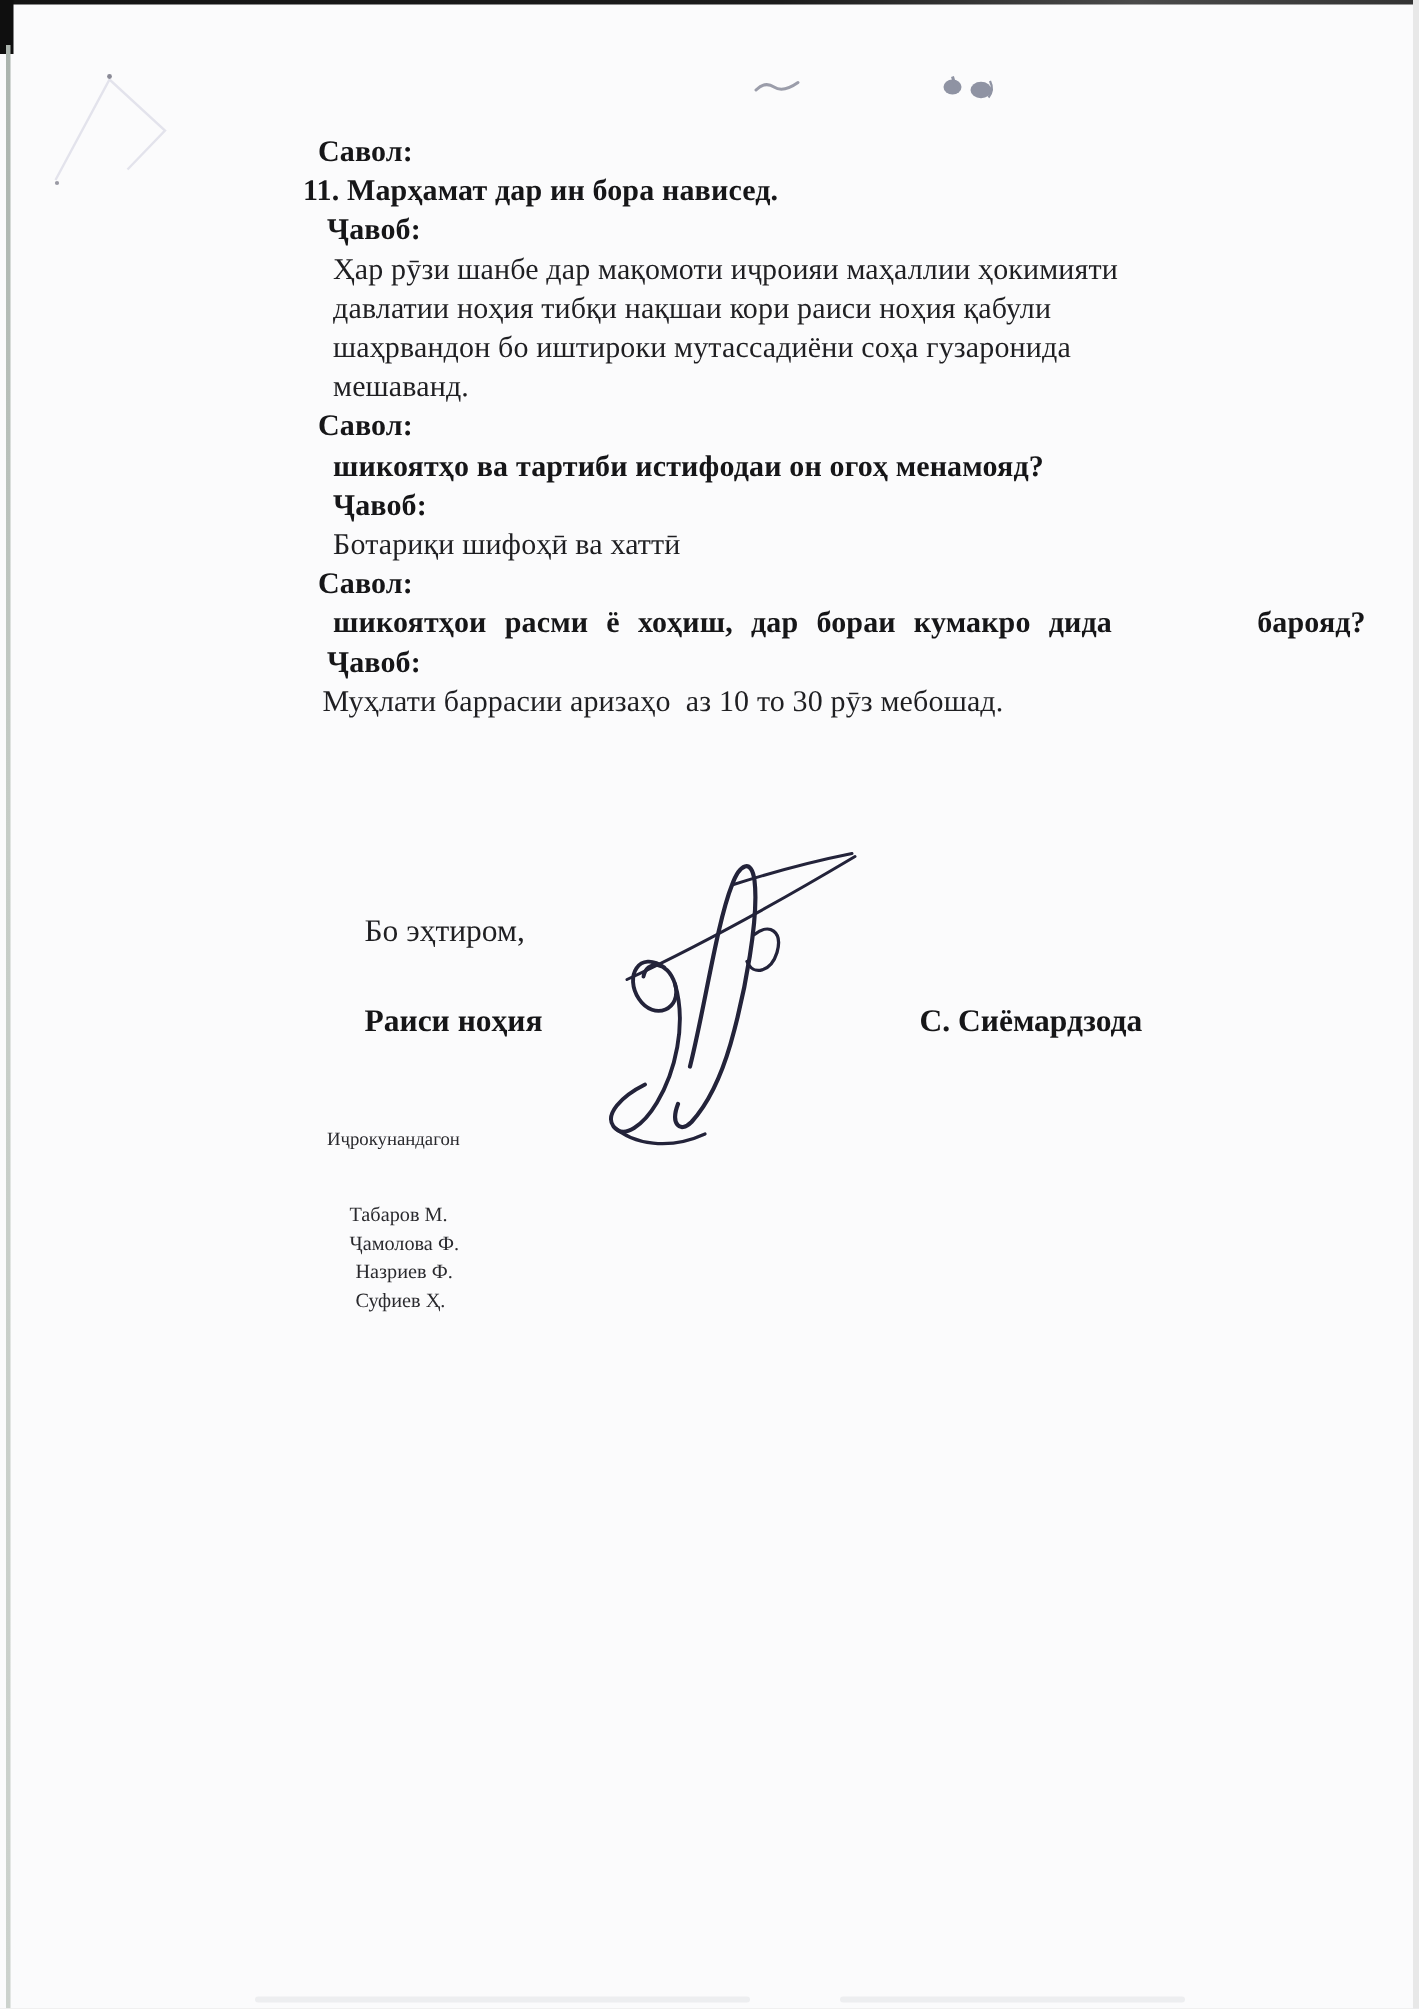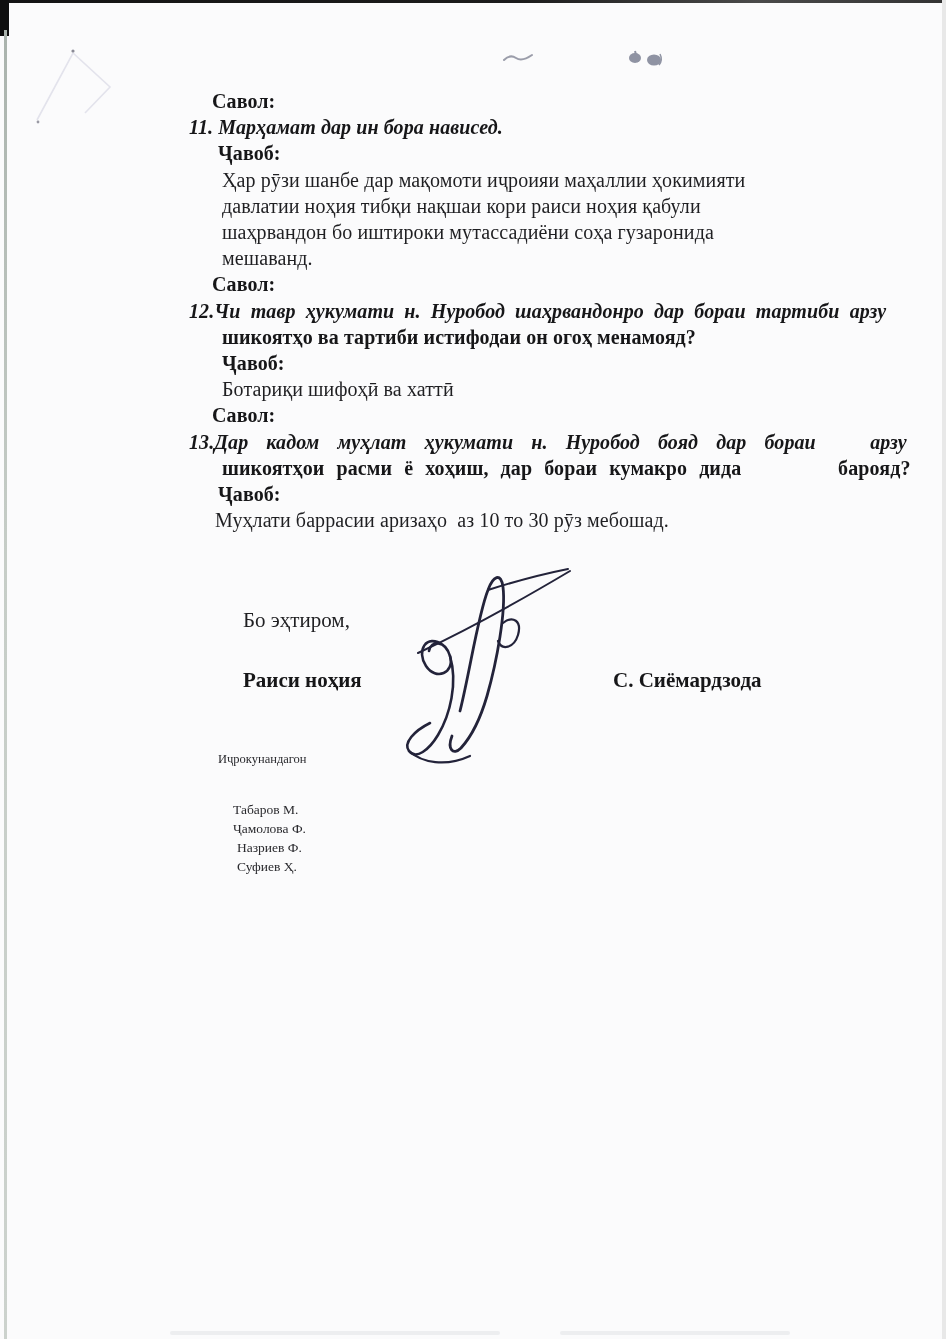--- a/index.html
+++ b/index.html
@@ -23,21 +23,21 @@
   .doc-body{
     position:absolute;left:185px;top:88px;width:726px;
     font-size:20px;line-height:26.2px;
     letter-spacing:.1px;
   }
   .b{font-weight:700;color:#161618;}
   .savol{margin-left:27px;}
   .javob{margin-left:33px;}
   .ans{margin-left:37px;white-space:pre-wrap;}
   .ans13{margin-left:30px;white-space:pre-wrap;}
-  .numline{margin-left:4px;white-space:pre-wrap;font-style:italic;}
+  .numline{margin-left:17px;white-space:pre-wrap;}
   .num{display:inline;}
   .q12-l1{word-spacing:5px;}
   .q12-l2{margin-left:37px;}
   .q13-l1{word-spacing:13px;white-space:pre-wrap;}
   .q13-l2{margin-left:37px;word-spacing:7px;white-space:pre-wrap;}
 
   
   .respect{position:absolute;left:243px;top:608px;font-size:21px;}
   .chair-title{position:absolute;left:243px;top:668px;font-size:21px;font-weight:700;color:#161618;text-align:right;}
   .chair-name{position:absolute;left:590px;top:668px;font-size:21px;font-weight:700;color:#161618;margin-left:23px;}
@@ -79,27 +79,25 @@
 
     <div class="savol b">Савол:</div>
     <div class="numline b"><span class="num">11. </span><span>Марҳамат дар ин бора нависед.</span></div>
     <div class="javob b">Ҷавоб:</div>
     <div class="ans">Ҳар рӯзи шанбе дар мақомоти иҷроияи маҳаллии ҳокимияти</div>
     <div class="ans">давлатии ноҳия тибқи нақшаи кори раиси ноҳия қабули</div>
     <div class="ans">шаҳрвандон бо иштироки мутассадиёни соҳа гузаронида</div>
     <div class="ans">мешаванд.</div>
 
     <div class="savol b">Савол:</div>
-    <div class="numline b q12-l1"><span class="num">12.</span><span>Чи тавр ҳукумати н. Нуробод шаҳрвандонро дар бораи тартиби арзу</span></div>
     <div class="b q12-l2">шикоятҳо ва тартиби истифодаи он огоҳ менамояд?</div>
     <div class="javob b" style="margin-left:37px;">Ҷавоб:</div>
     <div class="ans">Ботариқи шифоҳӣ ва хаттӣ</div>
 
     <div class="savol b">Савол:</div>
-    <div class="numline b q13-l1"><span class="num">13.</span><span>Дар кадом муҳлат ҳукумати н. Нуробод бояд дар бораи   арзу</span></div>
     <div class="b q13-l2">шикоятҳои расми ё хоҳиш, дар бораи кумакро дида        барояд?</div>
     <div class="javob b">Ҷавоб:</div>
     <div class="ans13">Муҳлати баррасии аризаҳо  аз 10 то 30 рӯз мебошад.</div>
 
   </div>
 
   <div class="respect">Бо эҳтиром,</div>
   <div class="chair-title">Раиси ноҳия</div>
   <div class="chair-name">С. Сиёмардзода</div>
 

